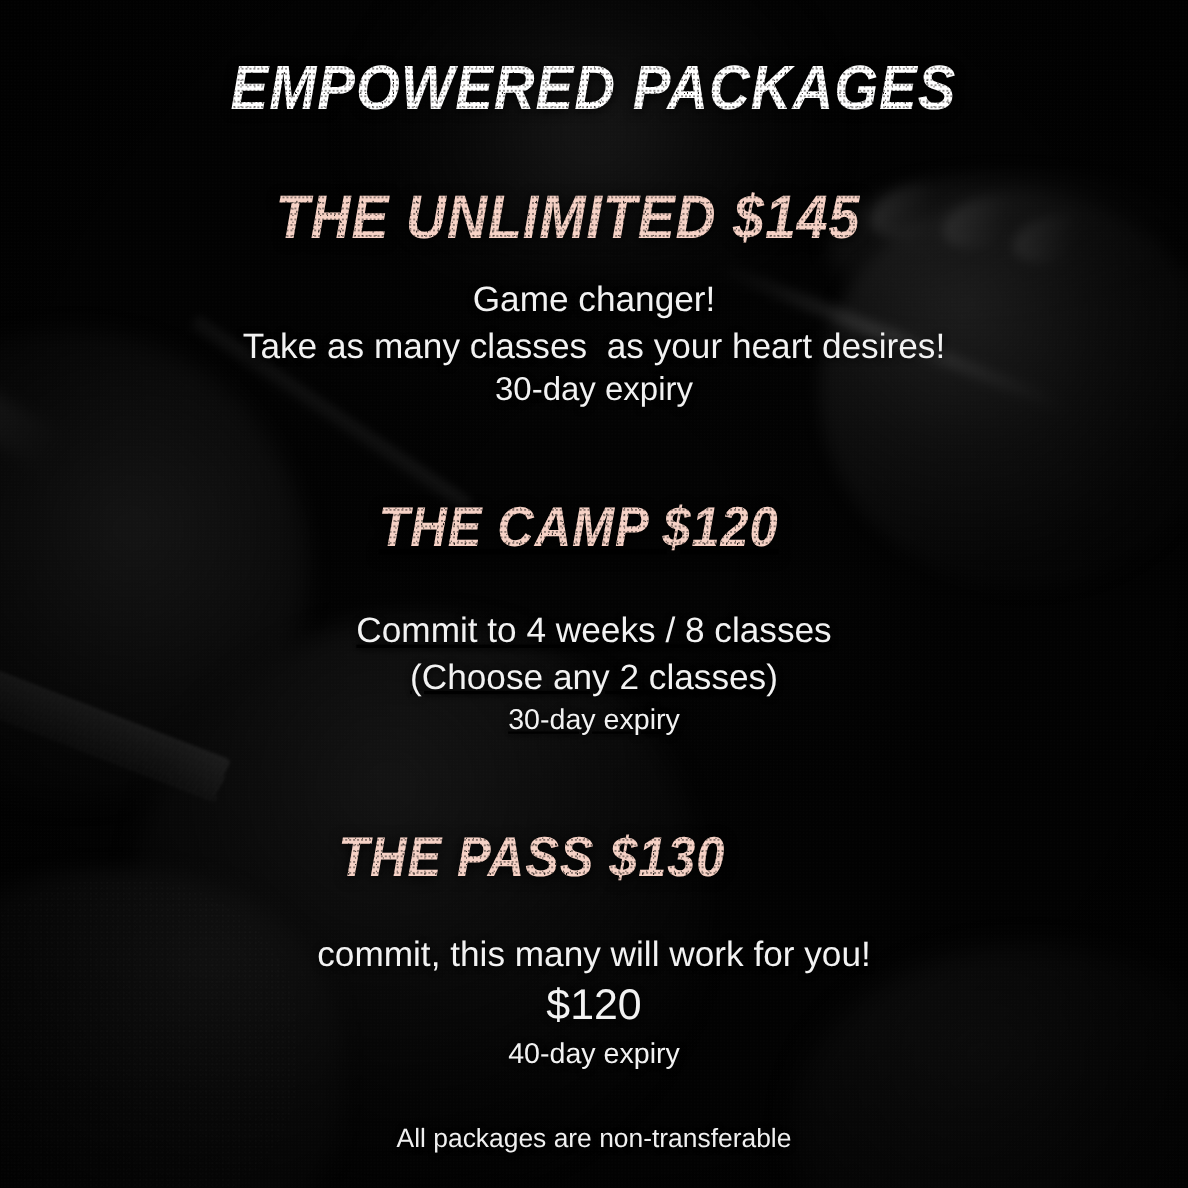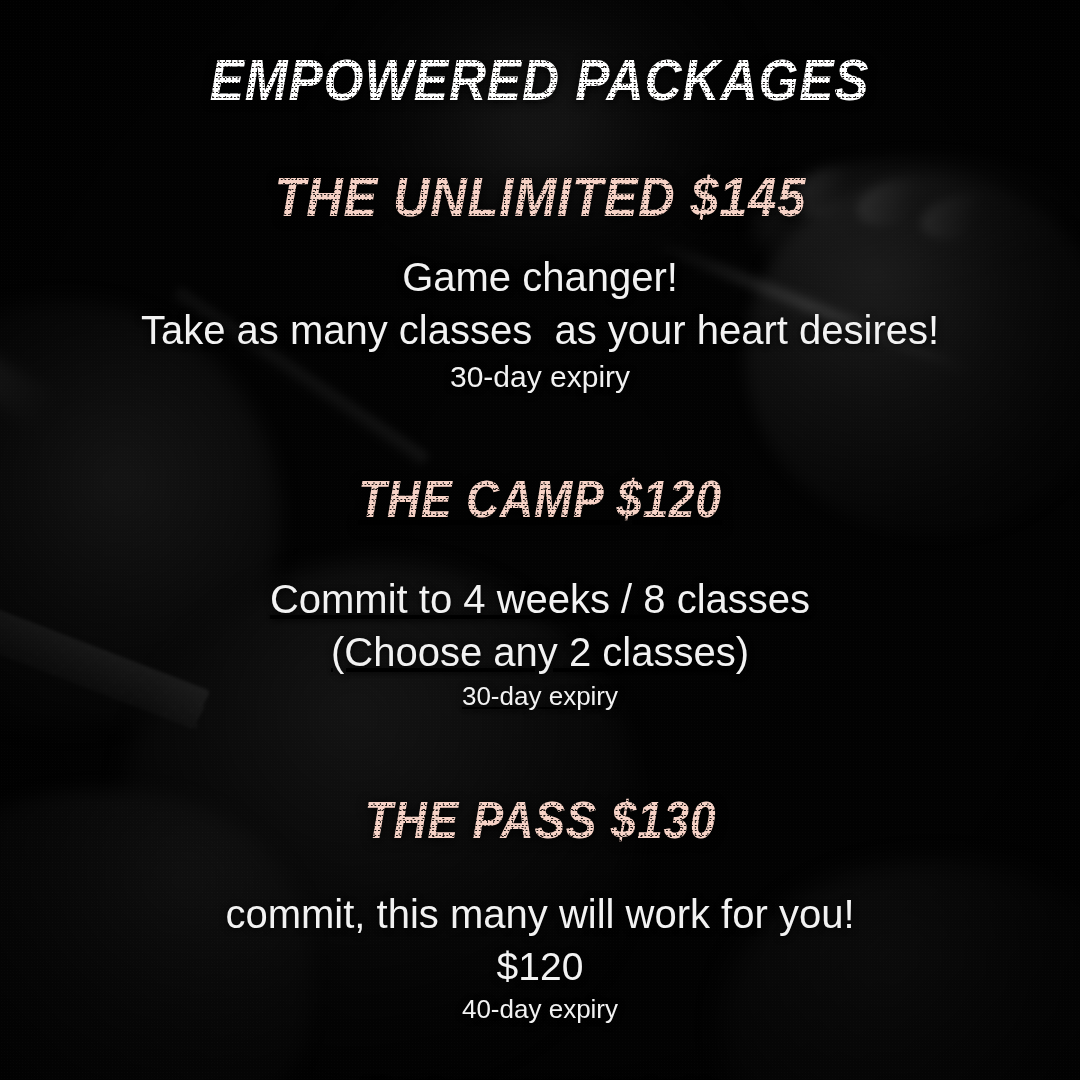--- a/index.html
+++ b/index.html
@@ -198,30 +198,30 @@
 
   .pkg-head {
     font-size: 56px;
     color: #F6D2C6;
     text-shadow: 0 2px 12px rgba(0,0,0,0.9);
   }
   #head-camp, #head-pass { font-size: 51px; }
 
   .body-line {
     color: #F2F2F2;
-    font-size: 40px;
+    font-size: 32px;
     line-height: 1.32;
     text-shadow: 0 1px 7px rgba(0,0,0,0.92);
     white-space: pre;
   }
   .expiry-lg { font-size: 30px; }
   .expiry-sm { font-size: 26px; }
   .price-sm  { font-size: 39px; }
 
-  .pkg { display: flex; flex-direction: column; align-items: center; }
+  .pkg { display: flex; flex-direction: column; align-items: flex-start; }
 
   #pkg-unlimited { margin-top: 60px; }
   #pkg-unlimited .pkg-body { margin-top: 26px; }
 
   #pkg-camp { margin-top: 78px; text-decoration: underline; }
   #pkg-camp .pkg-body { margin-top: 48px; }
 
   #pkg-pass { margin-top: 82px; }
   #pkg-pass .pkg-body { margin-top: 42px; }
 

